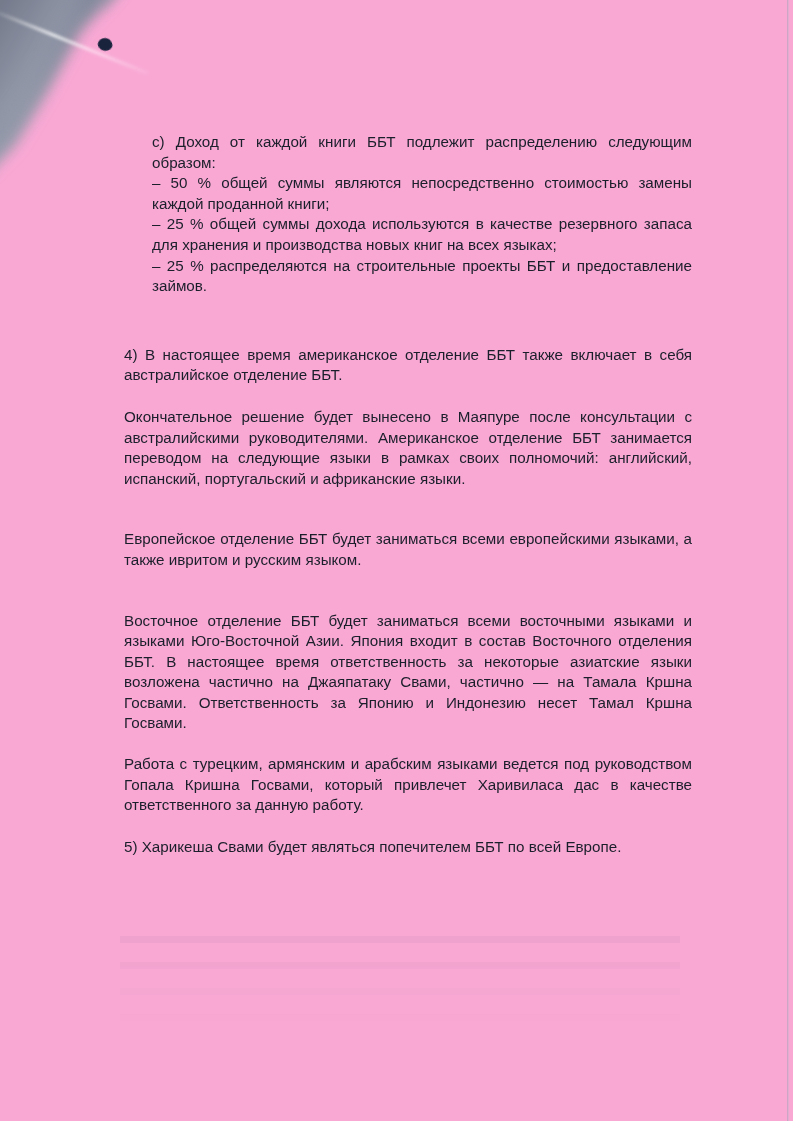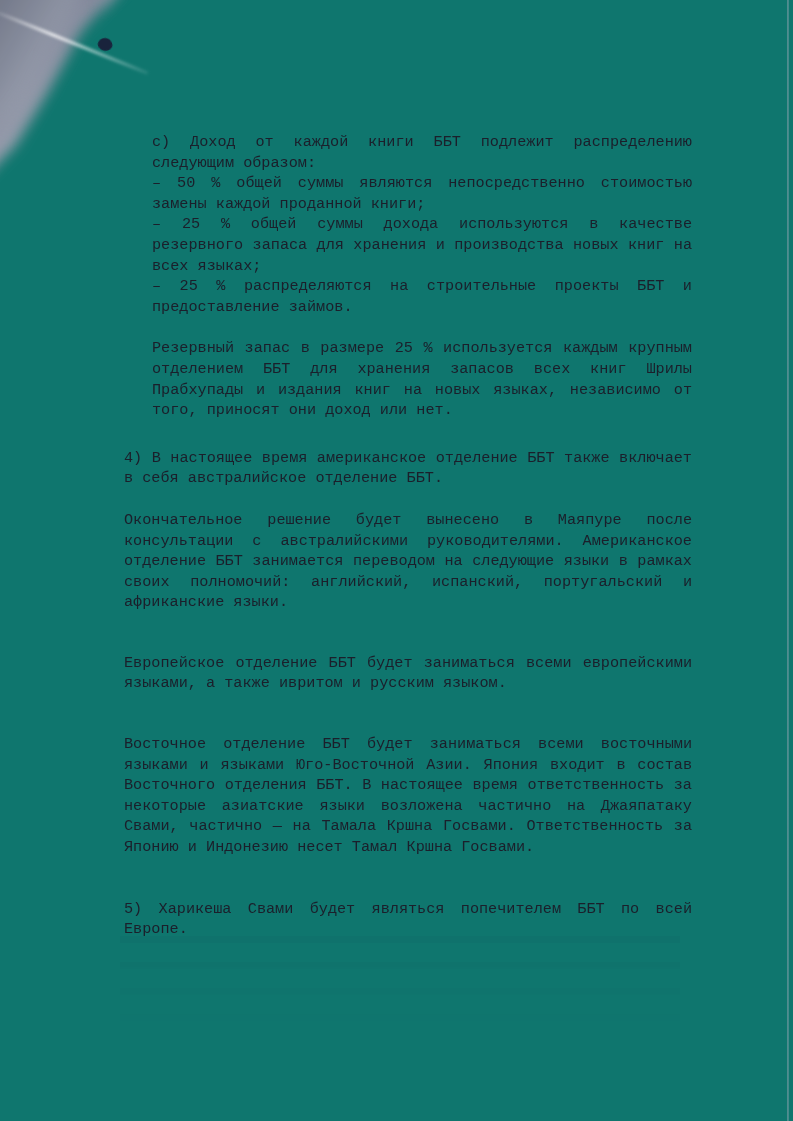--- a/index.html
+++ b/index.html
@@ -7,22 +7,22 @@
     margin: 0;
     padding: 0;
     background: #ffffff;
   }
 
   #page {
     position: relative;
     width: 793px;
     height: 1121px;
     overflow: hidden;
-    background: #0f766e;
-    font-family: Liberation Mono, monospace;
+    background: #f9a8d4;
+    font-family: Liberation Sans, sans-serif;
   }
 
   
 
   
   .paper-tint {
     position: absolute;
     inset: 0;
     background:
       radial-gradient(ellipse 150% 120% at 60% 55%, rgba(255,255,255,0) 55%, rgba(228,232,241,0.45) 100%);
@@ -190,21 +190,20 @@
       <p class="para">c) Доход от каждой книги ББТ подлежит распределению следующим образом:</p>
 
       <p class="para">– 50 % общей суммы являются непосредственно стоимостью замены каждой проданной книги;</p>
 
       <p class="para">– 25 % общей суммы дохода используются в качестве резервного запаса для хранения и производства новых книг на всех языках;</p>
 
       <p class="para">– 25 % распределяются на строительные проекты ББТ и предоставление займов.</p>
 
       <div class="gap-md"></div>
 
-      <p class="para">Резервный запас в размере 25 % используется каждым крупным отделением ББТ для хранения запасов всех книг Шрилы Прабхупады и издания книг на новых языках, независимо от того, приносят они доход или нет.</p>
     </div>
 
     <div class="gap-lg"></div>
 
     <div>
 
       <p class="para numbered">4)  В настоящее время американское отделение ББТ также включает в себя австралийское отделение ББТ.</p>
 
       <div class="gap-md"></div>
 
@@ -219,20 +218,21 @@
 
       <div class="gap-sm"></div>
 
 
       <div class="gap-sm"></div>
 
       <p class="para">Восточное отделение ББТ будет заниматься всеми восточными языками и языками Юго-Восточной Азии. Япония входит в состав Восточного отделения ББТ. В настоящее время ответственность за некоторые азиатские языки возложена частично на Джаяпатаку Свами, частично — на Тамала Кршна Госвами. Ответственность за Японию и Индонезию несет Тамал Кршна Госвами.</p>
 
       <div class="gap-sm"></div>
 
+      <p class="para">Работа с турецким, армянским и арабским языками ведется под руководством Гопала Кришна Госвами, который привлечет Харивиласа дас в качестве ответственного за данную работу.</p>
     </div>
 
     <div class="gap-md"></div>
 
     <div>
       <p class="para numbered">5)  Харикеша Свами будет являться попечителем ББТ по всей Европе.</p>
     </div>
 
   </div>
 </div>

